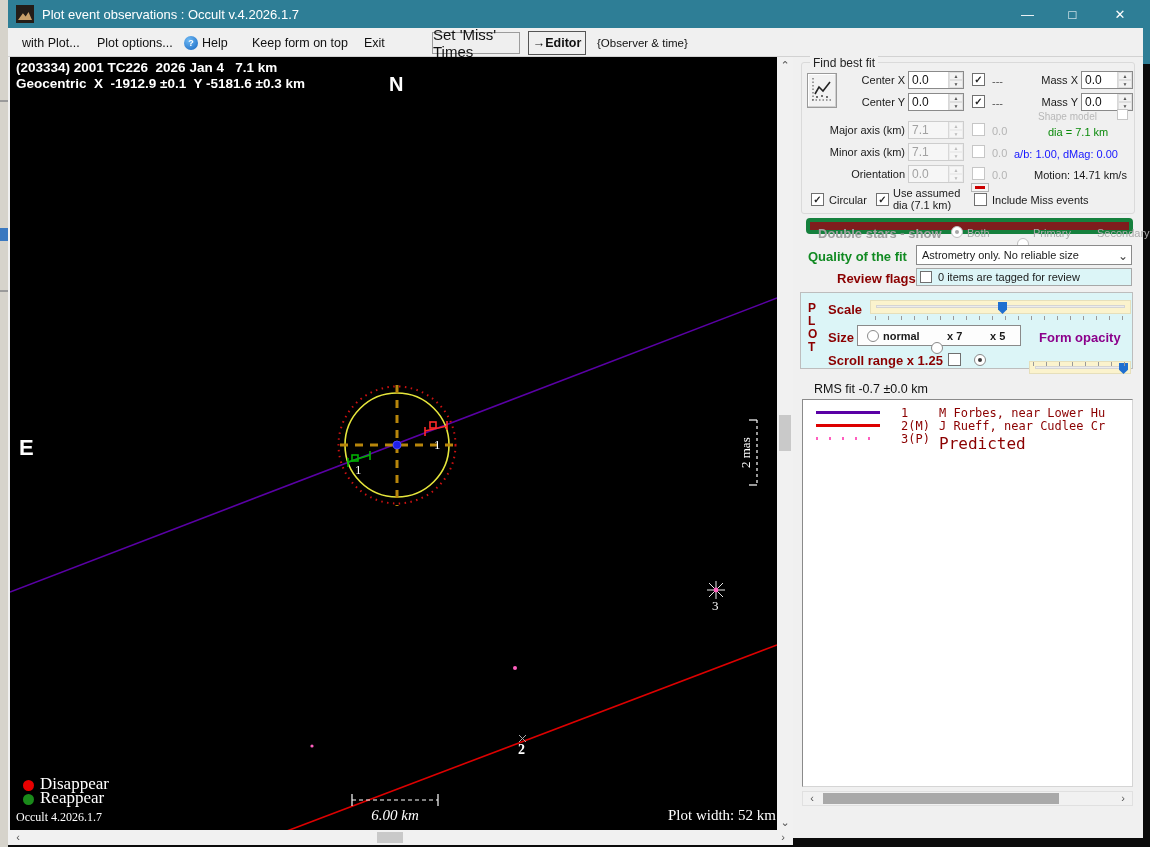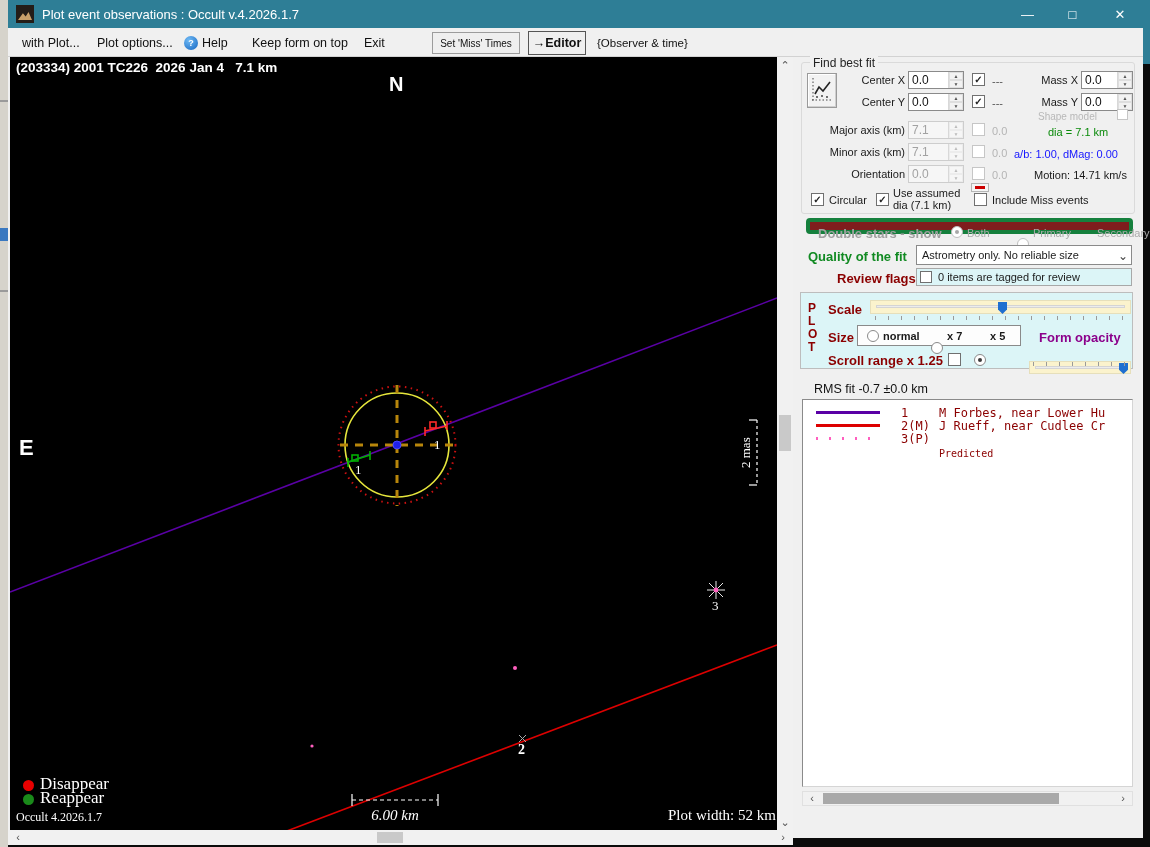--- a/index.html
+++ b/index.html
@@ -23,21 +23,21 @@
   .spin .v{flex:1;font-size:12px;padding:1px 3px;color:#111;overflow:hidden}
   .spin .btns{width:15px;display:flex;flex-direction:column;border-left:1px solid #d8d8d8}
   .spin .sb{flex:1;background:#f2f2f2;border:1px solid #dedede;font-size:5px;line-height:1;text-align:center;color:#555;display:flex;align-items:center;justify-content:center}
   .spin.dis{background:#f6f6f6;border-color:#cdcdcd}
   .spin.dis .v{color:#a2a2a2}
   .spin.dis .sb{color:#bcbcbc;background:#f6f6f6;border-color:#ececec}
   .slider{background:#fbf3cd;border:1px solid #e6dfbb;position:relative}
   .groove{position:absolute;left:5px;right:5px;top:50%;height:3px;margin-top:-2px;background:#ececec;border:1px solid #d4d4d4}
   .sth{position:absolute;top:1px;width:9px;background:#1f6fd0;clip-path:polygon(0 0,100% 0,100% 62%,50% 100%,0 62%)}
   .ticks{background:repeating-linear-gradient(to right,#9a9a9a 0 1px,transparent 1px 13px);height:4px}
-  .btn{display:flex;align-items:center;justify-content:center;background:#efefef;border:1px solid #9c9c9c;font-size:10px;color:#111}
+  .btn{display:flex;align-items:center;justify-content:center;background:#efefef;border:1px solid #9c9c9c;font-size:15px;color:#111}
   .scroll{background:#f1f1f1}
   .sarrow{color:#555;display:flex;align-items:center;justify-content:center;font-size:11px;line-height:1}
   .sthumb{background:#c9c9c9}
   .group{border:1px solid #dadada;border-radius:3px}
   .grouplbl{background:#f0f0f0;padding:0 3px;font-size:12px;color:#222}
   .mi{font-size:12.5px;color:#111;cursor:default}
 </style>
 </head>
 <body>
 
@@ -147,20 +147,21 @@
       </g>
 
       <g stroke="#fff" stroke-width="1.2">
         <line x1="747" y1="363" x2="747" y2="428" stroke-dasharray="3 3"></line>
         <line x1="739" y1="363" x2="747" y2="363"></line>
         <line x1="739" y1="428" x2="747" y2="428"></line>
       </g>
     </svg>
 
     <div class="abs pw bold" style="left:6px;top:3px;font-size:13.5px;white-space:pre;">(203334) 2001 TC226  2026 Jan 4   7.1 km</div>
+    <div class="abs pw bold" style="left:6px;top:19px;font-size:13.5px;white-space:pre;">Geocentric  X  -1912.9 ±0.1  Y -5181.6 ±0.3 km</div>
     <div class="abs pw bold" style="left:379px;top:16px;font-size:20px;">N</div>
     <div class="abs pw bold" style="left:9px;top:378px;font-size:22px;">E</div>
 
     <div class="abs" style="left:13px;top:723px;width:11px;height:11px;border-radius:50%;background:#e80000;"></div>
     <div class="abs pw serif" style="left:30px;top:717px;font-size:17px;">Disappear</div>
     <div class="abs" style="left:13px;top:737px;width:11px;height:11px;border-radius:50%;background:#1a8a1a;"></div>
     <div class="abs pw serif" style="left:30px;top:731px;font-size:17px;">Reappear</div>
     <div class="abs pw serif" style="left:6px;top:753px;font-size:12px;">Occult 4.2026.1.7</div>
 
     <div class="abs pw serif" style="left:340px;top:750px;width:90px;text-align:center;font-size:15px;font-style:italic;">6.00 km</div>
@@ -365,21 +366,21 @@
       <div class="abs mono maroon" style="left:136px;top:0;font-size:12px;white-space:pre;">M Forbes, near Lower Hu</div>
     </div>
     <div class="abs" style="left:0;top:19px;width:331px;height:13px;">
       <div class="abs" style="left:13px;top:5px;width:64px;height:2.5px;background:#dd0000;"></div>
       <div class="abs mono maroon" style="left:98px;top:0;font-size:12px;">2(M)</div>
       <div class="abs mono maroon" style="left:136px;top:0;font-size:12px;white-space:pre;">J Rueff, near Cudlee Cr</div>
     </div>
     <div class="abs" style="left:0;top:32px;width:331px;height:13px;">
       <div class="abs" style="left:13px;top:5px;width:64px;height:3px;background:repeating-linear-gradient(to right,#ff5fbf 0 2.5px,transparent 2.5px 13px);"></div>
       <div class="abs mono maroon" style="left:98px;top:0;font-size:12px;">3(P)</div>
-      <div class="abs mono maroon" style="left:136px;top:16px;font-size:10px;white-space:pre;">Predicted</div>
+      <div class="abs mono maroon" style="left:136px;top:2px;font-size:16px;white-space:pre;">Predicted</div>
     </div>
   </div>
 
   <div class="abs scroll" style="left:802px;top:791px;width:331px;height:15px;border:1px solid #e0e0e0;">
     <div class="abs sarrow" style="left:2px;top:0;width:14px;height:13px;">
         <span>‹</span>
       </div>
     <div class="abs" style="left:20px;top:1px;width:236px;height:11px;background:#a9a9a9;"></div>
     <div class="abs sarrow" style="left:313px;top:0;width:14px;height:13px;">
         <span>›</span>

